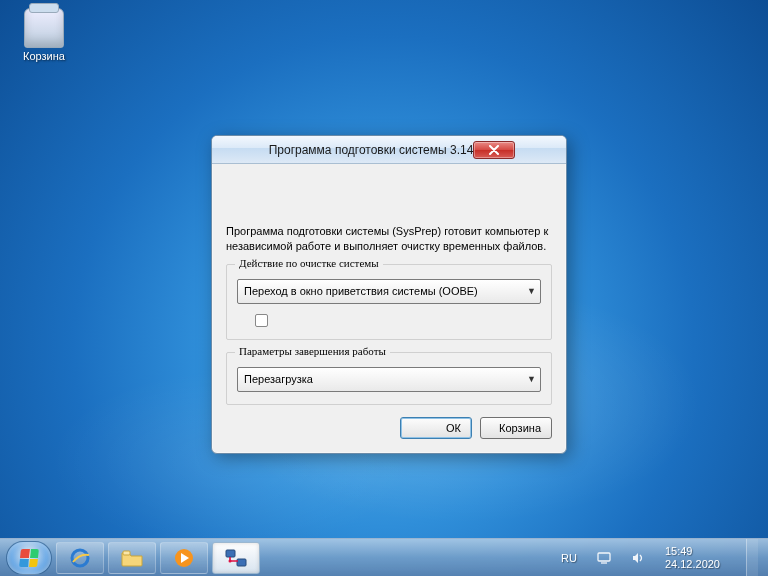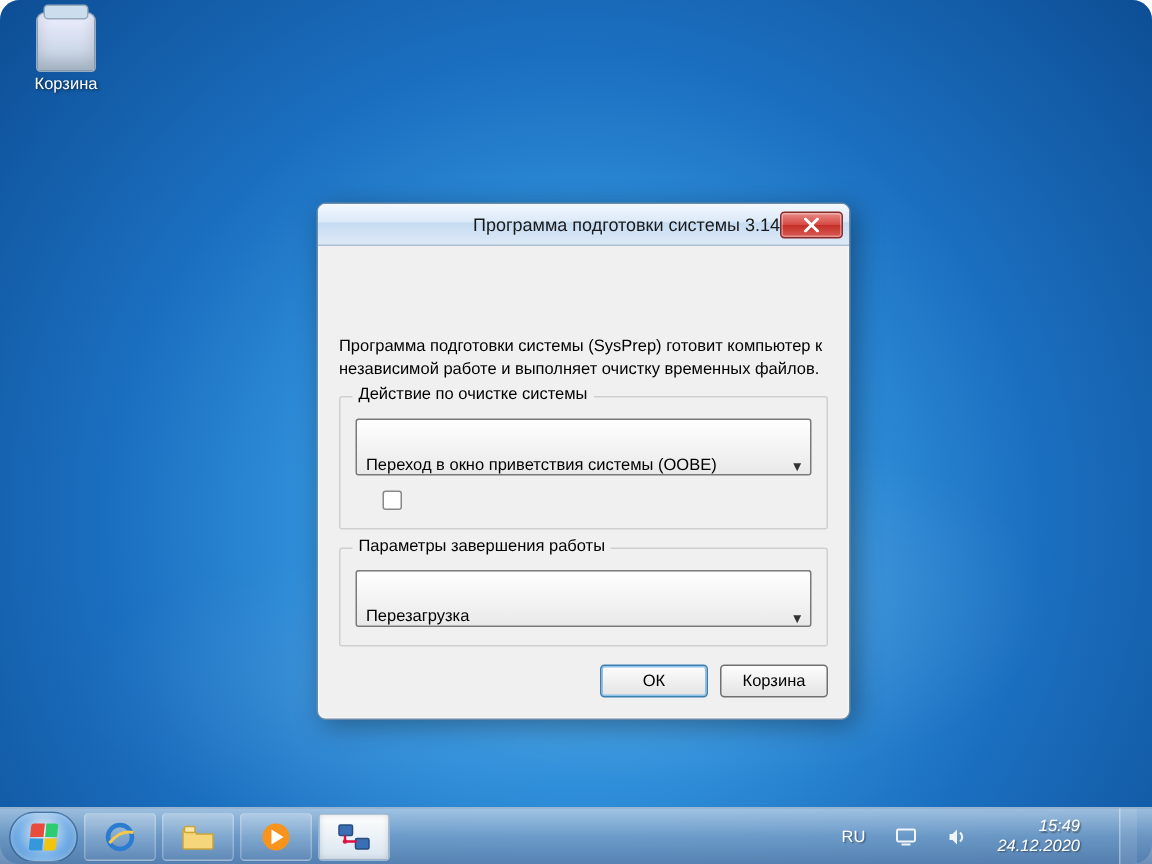--- a/index.html
+++ b/index.html
@@ -1,67 +1,66 @@
 <!DOCTYPE html>
 <html><head>
 <meta charset="utf-8">
 <style>
 * { margin: 0; padding: 0; box-sizing: border-box; font-family: "Segoe UI", Tahoma, sans-serif; }
 html, body { width: 768px; height: 576px; overflow: hidden; }
 .desktop {
   width: 768px; height: 576px; position: relative;
   background: radial-gradient(circle at 50% 60%, #5fb8f0 0%, #2f8ed9 35%, #1b6fc0 60%, #0d4e95 100%);
-  border-radius: 13px;
 }
 .desktop::before {
   content: ""; position: absolute; inset: 0;
   background:
     radial-gradient(ellipse 400px 200px at 60% 70%, rgba(255,255,255,0.15), transparent 60%),
     radial-gradient(ellipse 300px 150px at 30% 80%, rgba(255,255,255,0.08), transparent 60%);
 }
 .desktop-icon { position: absolute; top: 8px; left: 14px; width: 60px; text-align: center; color: #fff; font-size: 11px; text-shadow: 1px 1px 2px rgba(0,0,0,0.6); }
 .desktop-icon .bin { width: 40px; height: 40px; margin: 0 auto 2px; background: linear-gradient(180deg,#eef 0%,#bcd 100%); border-radius: 6px 6px 3px 3px; border: 1px solid #9ab; box-shadow: inset 0 -6px 10px rgba(0,0,0,0.15); position: relative; }
 .desktop-icon .bin::before { content:""; position:absolute; top:-6px; left:4px; right:4px; height:8px; background:#cde; border:1px solid #9ab; border-radius:3px; }
 
 .dialog {
   position: absolute; left: 211px; top: 135px; width: 356px;
   background: #f0f0f0; border: 1px solid #6b8ba8;
   box-shadow: 0 0 0 1px rgba(255,255,255,0.4) inset, 4px 4px 18px rgba(0,0,0,0.35);
   border-radius: 6px; overflow: hidden;
 }
 .titlebar {
-  height: 28px; display: flex; align-items: center; justify-content: flex-end;
+  height: 28px; display: flex; align-items: center; justify-content: center;
   padding: 0 4px 0 10px;
   background: linear-gradient(180deg,#f3f8fe 0%, #dbe9f8 45%, #c6dcf2 46%, #dde9f6 100%);
   border-bottom: 1px solid #a9bed2;
 }
 .titlebar .title { font-size: 12px; color: #1a1a1a; }
 .close-btn {
   width: 42px; height: 18px; border-radius: 3px; border: 1px solid #8a2a2a;
   background: linear-gradient(180deg,#e98a86 0%, #d64b45 48%, #c62f28 52%, #d85b55 100%);
   display: flex; align-items: center; justify-content: center; cursor: pointer;
   box-shadow: inset 0 0 0 1px rgba(255,255,255,0.35);
 }
 .close-btn svg { display:block; }
 .body { padding: 12px 14px 14px; font-size: 11px; color: #000; }
 .desc { margin-bottom: 10px; line-height: 1.35; margin-top: 48px; }
 .group { border: 1px solid #d0d0d0; border-radius: 2px; padding: 14px 10px 12px; position: relative; margin-bottom: 12px; }
-.group-label { position: absolute; top: -8px; left: 8px; background: #f0f0f0; padding: 0 4px; font-size: 11px; }
+.group-label { position: absolute; top: -8px; left: 8px; background: #f0f0f0; padding: 0 4px; font-size: 11px; font-family: Liberation Serif, serif; }
 .combo {
-  width: 100%; height: 38px; border: 1px solid #7a7a7a; border-radius: 2px;
-  background: linear-gradient(180deg,#fff,#e9e9e9); display: flex; align-items: flex-end;
+  width: 100%; height: 25px; border: 1px solid #7a7a7a; border-radius: 2px;
+  background: linear-gradient(180deg,#fff,#e9e9e9); display: flex; align-items: center;
   justify-content: space-between; padding: 0 4px 0 6px; font-size: 11px; cursor: pointer;
 }
 .combo .chev { font-size: 9px; color: #333; }
 .checkbox-row { display: flex; align-items: center; gap: 6px; margin-top: 10px; margin-left: 18px; }
 .checkbox-row .cb { width: 13px; height: 13px; border: 1px solid #888; background: #fff; border-radius: 2px; }
 .btnrow { display: flex; justify-content: flex-end; gap: 8px; margin-top: 10px; }
 .btn {
   min-width: 72px; height: 22px; font-size: 11px; border: 1px solid #707070; border-radius: 3px;
-  background: linear-gradient(180deg,#fdfdfd,#e3e3e3); cursor: pointer; padding: 0 10px;
+  background: linear-gradient(180deg,#fdfdfd,#e3e3e3); cursor: pointer; padding: 0 10px; text-align: right;
 }
 .btn.default { border-color: #3c7fb1; box-shadow: 0 0 0 1px #8fc2e6 inset; }
 
 .taskbar {
   position: absolute; left: 0; right: 0; bottom: 0; height: 38px;
   background: linear-gradient(180deg, rgba(180,206,230,0.85) 0%, rgba(120,160,200,0.85) 50%, rgba(90,130,175,0.9) 100%);
   border-top: 1px solid rgba(255,255,255,0.4);
   display: flex; align-items: center; padding: 0 6px; gap: 4px;
 }
 .start {
@@ -75,21 +74,21 @@
 .flag span:nth-child(2){background:#2ecc71;border-radius:0 2px 0 0;}
 .flag span:nth-child(3){background:#3498db;border-radius:0 0 0 2px;}
 .flag span:nth-child(4){background:#f1c40f;border-radius:0 0 2px 0;}
 .tb-btn {
   width: 48px; height: 32px; border-radius: 3px; border: 1px solid rgba(255,255,255,0.25);
   background: linear-gradient(180deg, rgba(255,255,255,0.25), rgba(255,255,255,0.05));
   display:flex; align-items:center; justify-content:center; cursor:pointer;
 }
 .tb-btn.active { background: linear-gradient(180deg,#fefefe,#d8e4ef); border-color:#9bb7d0; box-shadow: inset 0 0 4px rgba(0,0,0,0.15); }
 .tray { margin-left:auto; display:flex; align-items:center; gap:20px; color:#fff; font-size:11px; padding-right:4px; text-shadow: 1px 1px 1px rgba(0,0,0,0.4); }
-.clock { text-align:right; line-height:1.15; font-size:11px;font-style:italic; }
+.clock { line-height:1.15; font-size:11px; }
 .showdesk { width:12px; height:38px; border-left:1px solid rgba(255,255,255,0.35); margin-left:6px; background: rgba(255,255,255,0.1); cursor:pointer; }
 .tray-icon { opacity: 0.9; }
 </style>
 </head>
 <body>
 
 <div class="desktop">
 
   <div class="desktop-icon">
     <div class="bin"></div>

